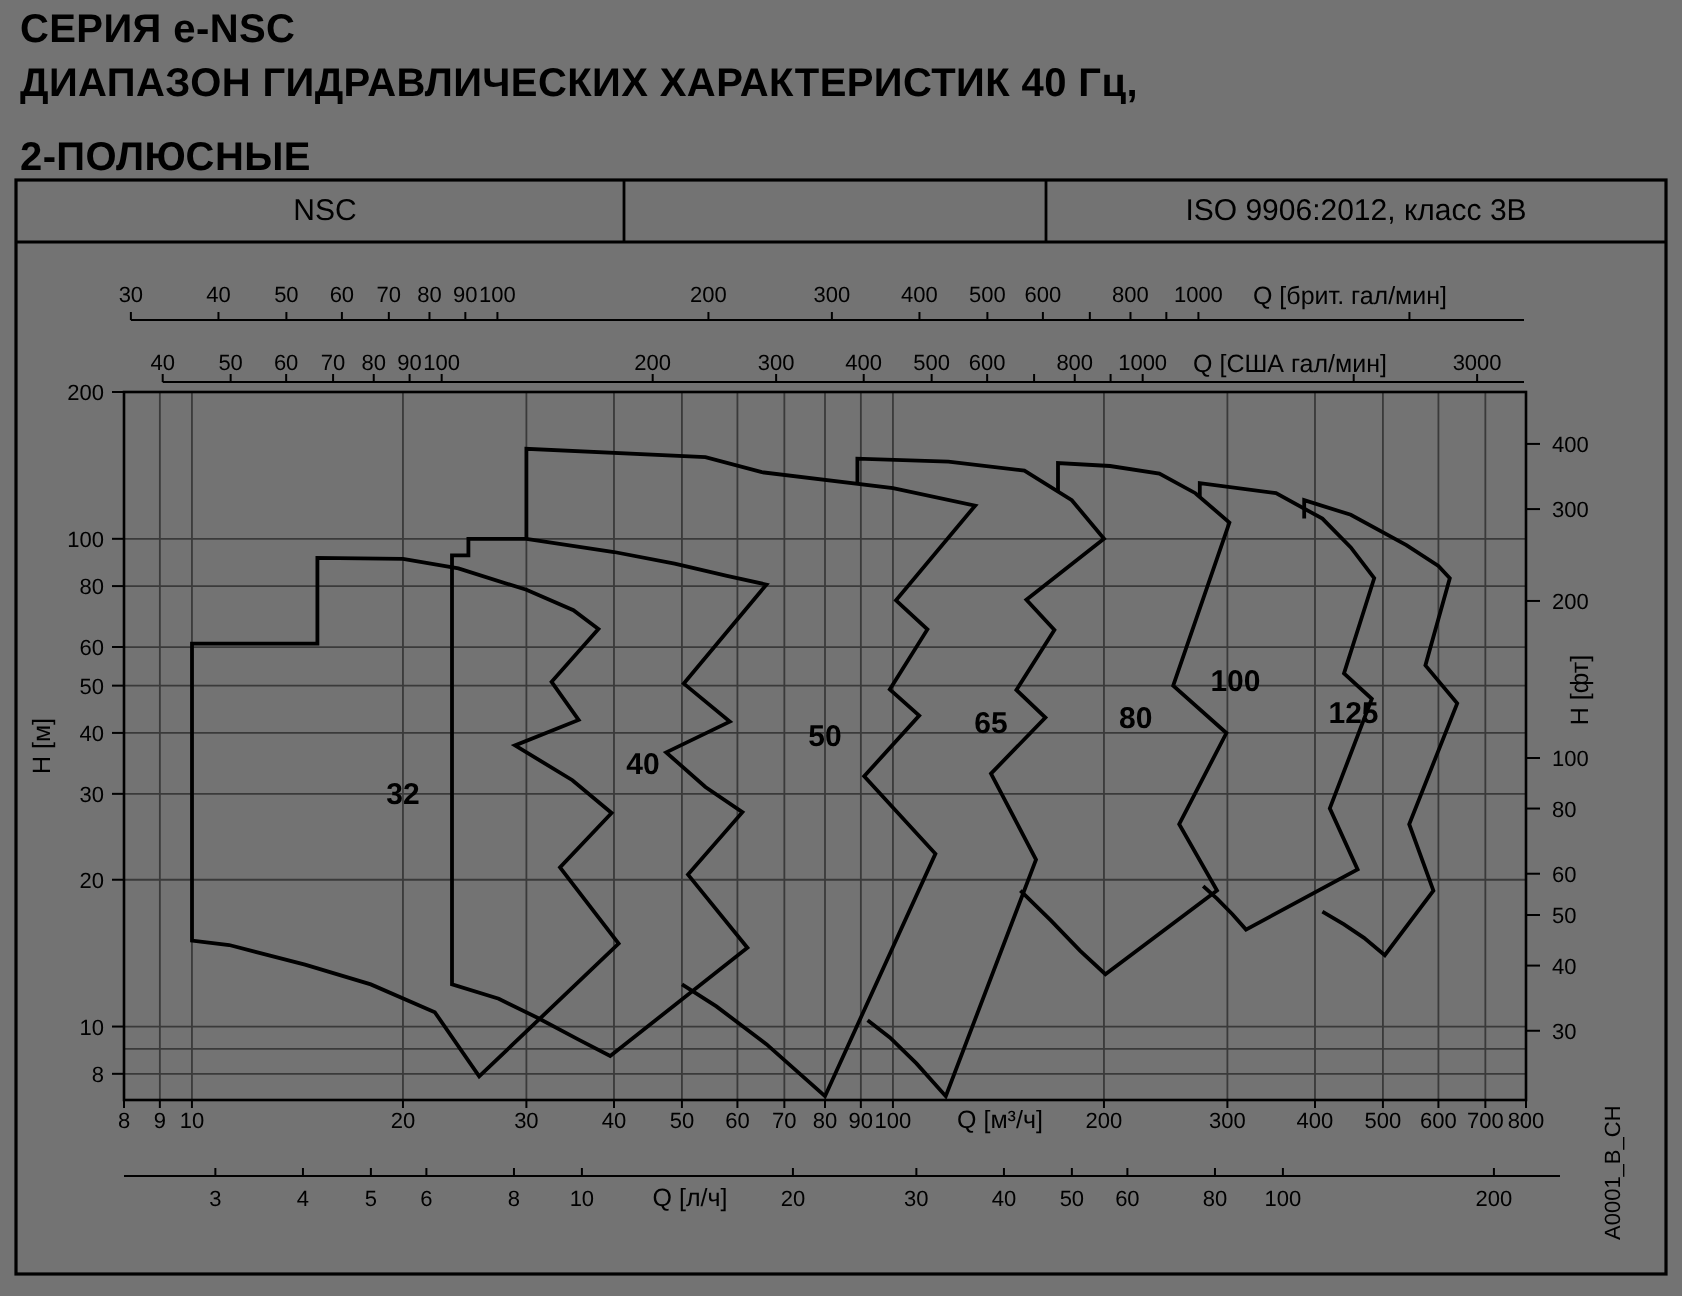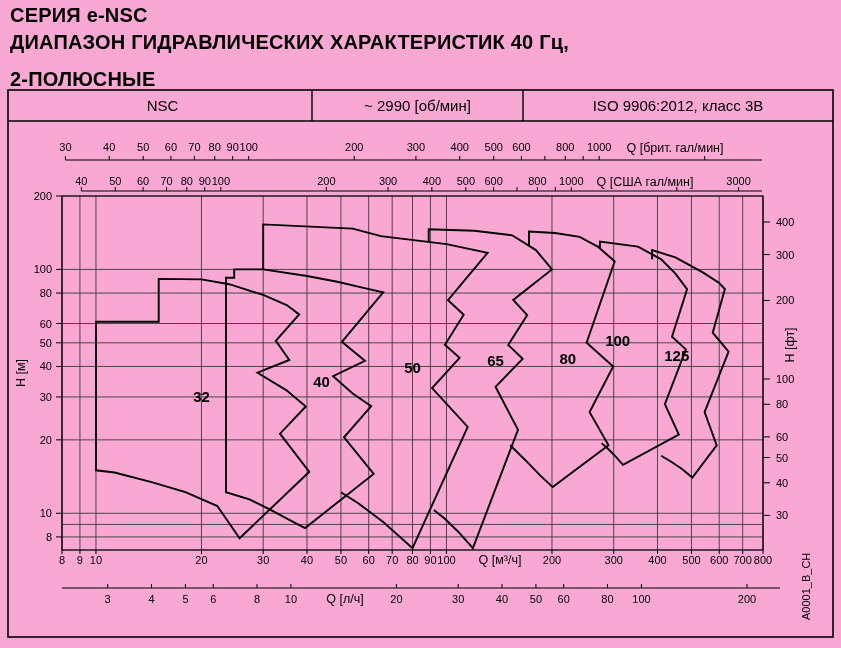--- a/index.html
+++ b/index.html
@@ -1,37 +1,36 @@
 <!DOCTYPE html>
 <html><head>
 <meta charset="utf-8">
 <style>
   html,body{margin:0;padding:0;background:#fff;}
-  #stage{position:relative;width:841px;height:648px;background:#f9a8d4;
+  #stage{position:relative;width:841px;height:648px;background:#737373;
          font-family:"Liberation Sans", sans-serif;overflow:hidden;}
   .title-line{position:absolute;left:10px;font-weight:bold;color:#000;
               font-size:20px;letter-spacing:.2px;white-space:nowrap;}
   #t1{top:4px;} #t2{top:31px;} #t3{top:68px;}
   .hdr-cell{position:absolute;top:90px;height:31px;line-height:31px;
             text-align:center;font-size:15px;color:#000;white-space:nowrap;}
   #hdr-model{left:8px;width:309px;}
   #hdr-speed{left:312px;width:211px;}
   #hdr-std{left:523px;width:310px;}
   svg text{font-family:"Liberation Sans", sans-serif;fill:#000;}
 </style>
 </head>
 <body>
 
 <div id="stage">
   <div class="title-line" id="t1">СЕРИЯ e-NSC</div>
   <div class="title-line" id="t2">ДИАПАЗОН ГИДРАВЛИЧЕСКИХ ХАРАКТЕРИСТИК 40 Гц,</div>
   <div class="title-line" id="t3">2-ПОЛЮСНЫЕ</div>
 
   <div class="hdr-cell" id="hdr-model">NSC</div>
-  <div class="hdr-cell" id="hdr-speed">~ 2990 [об/мин]</div>
   <div class="hdr-cell" id="hdr-std">ISO 9906:2012, класс 3В</div>
 
   <svg id="chart" width="841" height="648" viewBox="0 0 841 648" style="position:absolute;left:0;top:0;">
       <rect x="8" y="90" width="825" height="547" fill="none" stroke="#000" stroke-width="1.6"></rect>
       <line x1="8" y1="121" x2="833" y2="121" stroke="#000" stroke-width="1.4"></line>
       <line x1="312" y1="90" x2="312" y2="121" stroke="#000" stroke-width="1.4"></line>
       <line x1="523" y1="90" x2="523" y2="121" stroke="#000" stroke-width="1.4"></line>
       <line x1="62" y1="196" x2="62" y2="550" stroke="#3a3a3a" stroke-width="0.9"></line>
       <line x1="79.92895911780714" y1="196" x2="79.92895911780714" y2="550" stroke="#3a3a3a" stroke-width="0.9"></line>
       <line x1="95.96695955932378" y1="196" x2="95.96695955932378" y2="550" stroke="#3a3a3a" stroke-width="0.9"></line>

